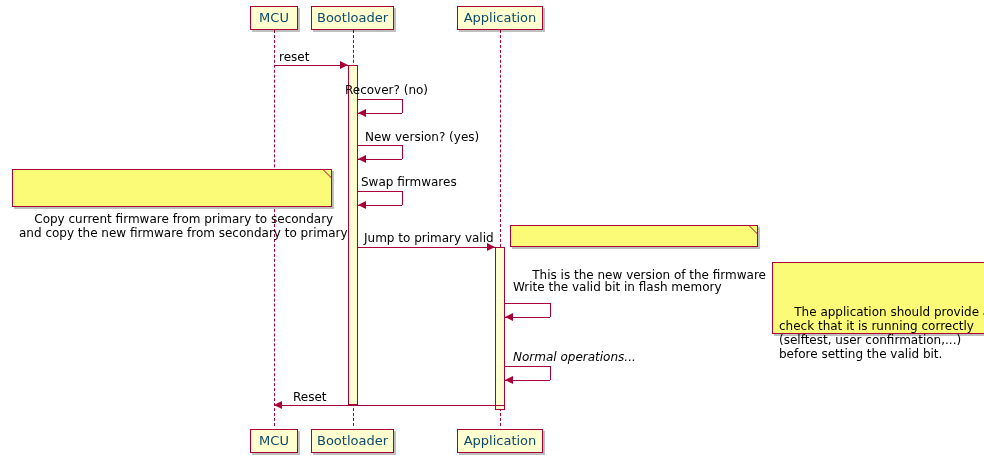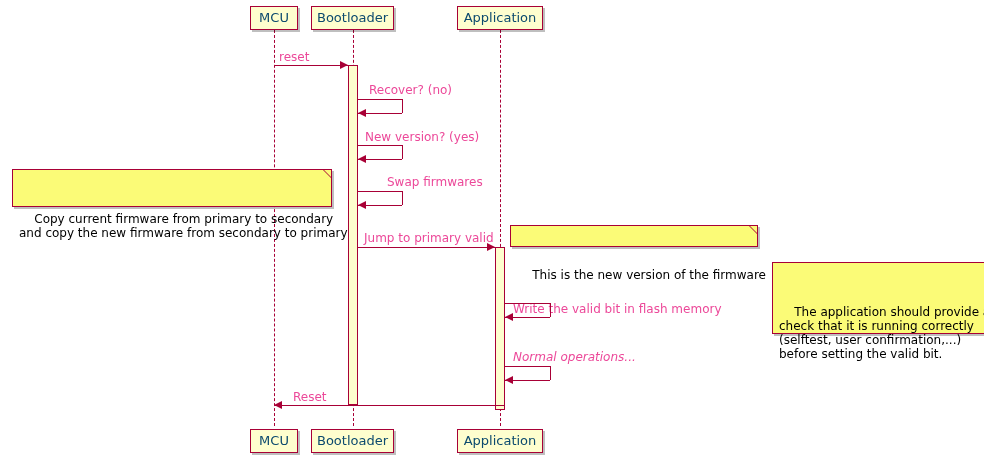--- a/index.html
+++ b/index.html
@@ -68,21 +68,21 @@
     top: 0;
     right: 0;
     width: 0;
     height: 0;
     border-left: 7px solid transparent;
     border-top: 7px solid #fbfb77;
   }
   .msg-label {
     position: absolute;
     font-size: 12px;
-    color: #ec4899;
+    color: #000000;
     white-space: nowrap;
   }
   .arrow-line {
     position: absolute;
     height: 0;
     border-top: 1px solid #a80036;
   }
   .arrow-v {
     position: absolute;
     width: 0;
@@ -120,40 +120,40 @@
   <div class="participant" style="left:457px; top:6px; width:86px;">Application</div>
 
   <div class="participant" style="left:250px; top:429px; width:48px;">MCU</div>
   <div class="participant" style="left:311px; top:429px; width:83px;">Bootloader</div>
   <div class="participant" style="left:457px; top:429px; width:86px;">Application</div>
 
   <div class="msg-label" style="left:279px; top:50px;">reset</div>
   <div class="arrow-line" style="left:274px; top:65px; width:74px;"></div>
   <div class="arrow-head-right" style="left:340px; top:61px;"></div>
 
-  <div class="msg-label" style="left:369px; top:83px;">Recover? (no)</div>
+  <div class="msg-label" style="left:345px; top:83px;">Recover? (no)</div>
   <div class="arrow-line" style="left:358px; top:99px; width:44px;"></div>
   <div class="arrow-v" style="left:402px; top:99px; height:14px;"></div>
   <div class="arrow-line" style="left:358px; top:113px; width:44px;"></div>
   <div class="arrow-head-left" style="left:358px; top:109px;"></div>
 
   <div class="msg-label" style="left:365px; top:130px;">New version? (yes)</div>
   <div class="arrow-line" style="left:358px; top:145px; width:44px;"></div>
   <div class="arrow-v" style="left:402px; top:145px; height:14px;"></div>
   <div class="arrow-line" style="left:358px; top:159px; width:44px;"></div>
   <div class="arrow-head-left" style="left:358px; top:155px;"></div>
 
   <div class="note" style="left:12px; top:169px; width:320px; height:38px;">
     <span class="fold"></span>
     <span class="fold-inner"></span>
     <span>Copy current firmware from primary to secondary
 and copy the new firmware from secondary to primary</span>
   </div>
 
-  <div class="msg-label" style="left:387px; top:175px;">Swap firmwares</div>
+  <div class="msg-label" style="left:361px; top:175px;">Swap firmwares</div>
   <div class="arrow-line" style="left:358px; top:191px; width:44px;"></div>
   <div class="arrow-v" style="left:402px; top:191px; height:14px;"></div>
   <div class="arrow-line" style="left:358px; top:205px; width:44px;"></div>
   <div class="arrow-head-left" style="left:358px; top:201px;"></div>
 
   <div class="msg-label" style="left:364px; top:231px;">Jump to primary valid</div>
   <div class="arrow-line" style="left:358px; top:247px; width:137px;"></div>
   <div class="arrow-head-right" style="left:487px; top:243px;"></div>
 
   <div class="note" style="left:510px; top:225px; width:248px; height:22px;">
@@ -164,21 +164,21 @@
 
   <div class="note" style="left:724px; top:262px; width:248px; height:72px;margin-left:48px;">
     <span class="fold"></span>
     <span class="fold-inner"></span>
     <span>The application should provide a way to
 check that it is running correctly
 (selftest, user confirmation,...)
 before setting the valid bit.</span>
   </div>
 
-  <div class="msg-label" style="left:513px; top:302px;">Write the valid bit in flash memory</div>
+  <div class="msg-label" style="left:513px; top:280px;">Write the valid bit in flash memory</div>
   <div class="arrow-line" style="left:505px; top:303px; width:45px;"></div>
   <div class="arrow-v" style="left:550px; top:303px; height:14px;"></div>
   <div class="arrow-line" style="left:505px; top:317px; width:45px;"></div>
   <div class="arrow-head-left" style="left:505px; top:313px;"></div>
 
   <div class="msg-label" style="left:513px; top:350px;font-style:italic;">Normal operations...</div>
   <div class="arrow-line" style="left:505px; top:366px; width:45px;"></div>
   <div class="arrow-v" style="left:550px; top:366px; height:14px;"></div>
   <div class="arrow-line" style="left:505px; top:380px; width:45px;"></div>
   <div class="arrow-head-left" style="left:505px; top:376px;"></div>

